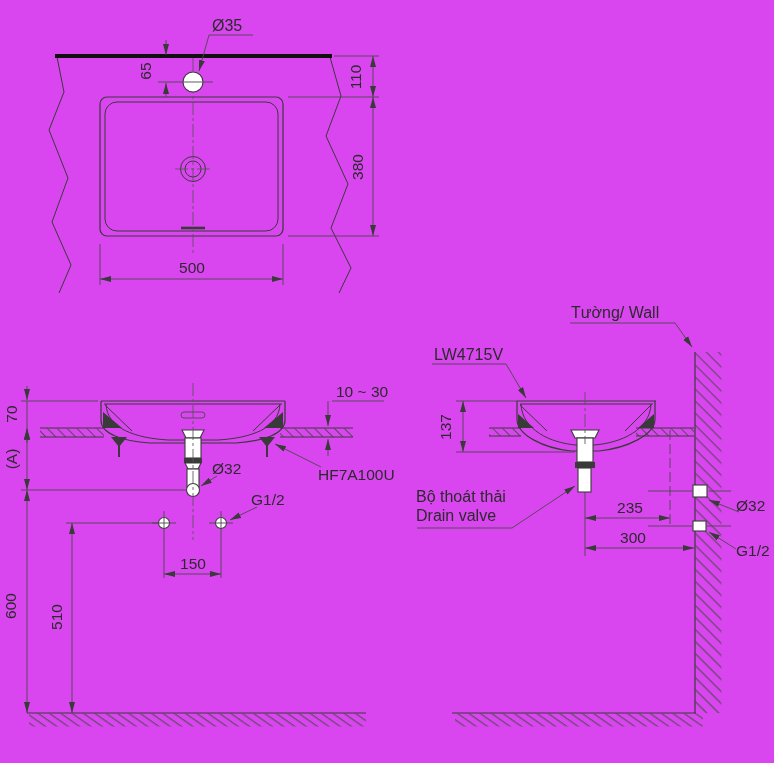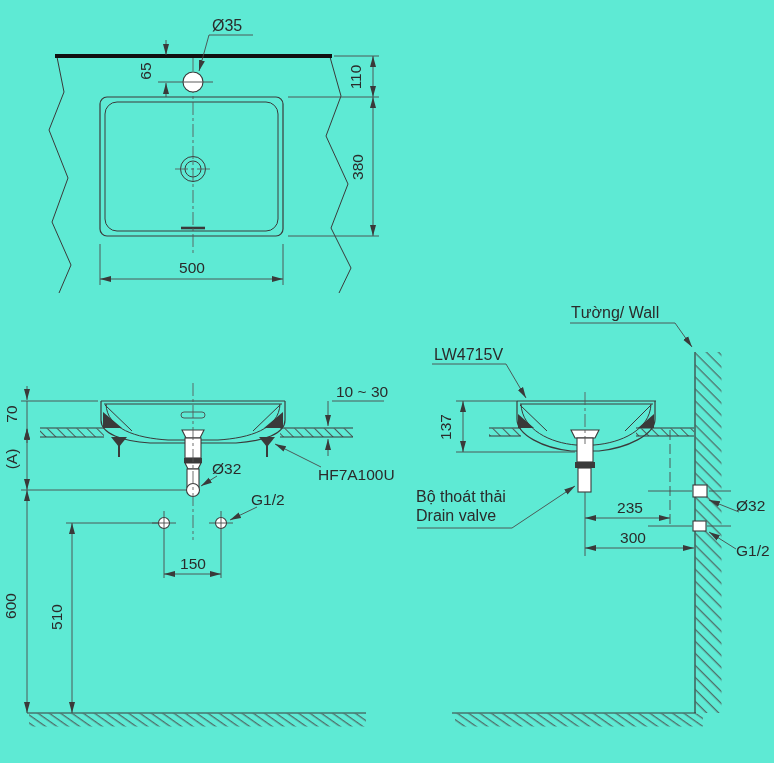--- a/index.html
+++ b/index.html
@@ -1,16 +1,16 @@
 <!DOCTYPE html>
 <html><head>
 <meta charset="utf-8">
 <style>
   html,body{margin:0;padding:0;background:#fff;}
-  .canvas{position:relative;width:774px;height:763px;background:#5eead4;overflow:hidden;}
+  .canvas{position:relative;width:774px;height:763px;background:#d946ef;overflow:hidden;}
   svg{position:absolute;left:0;top:0;}
   svg text{fill:#2b2b2b;font-family:"Liberation Sans","DejaVu Sans",sans-serif;font-size:15.5px;}
   svg text.lbl{font-size:16px;}
   .obj{stroke:#3a3a3a;stroke-width:1.2;fill:none;}
   .obj2{stroke:#3a3a3a;stroke-width:1;fill:none;}
   .thin{stroke:#4a4a4a;stroke-width:0.9;fill:none;}
   .cl{stroke:#555;stroke-width:0.85;stroke-dasharray:13 3 3 3;fill:none;}
   .thick{stroke:#101010;stroke-width:4;fill:none;}
   .white{fill:#ffffff;stroke:#3a3a3a;stroke-width:1.1;}
   .dark{fill:#3a3a3a;stroke:none;}

